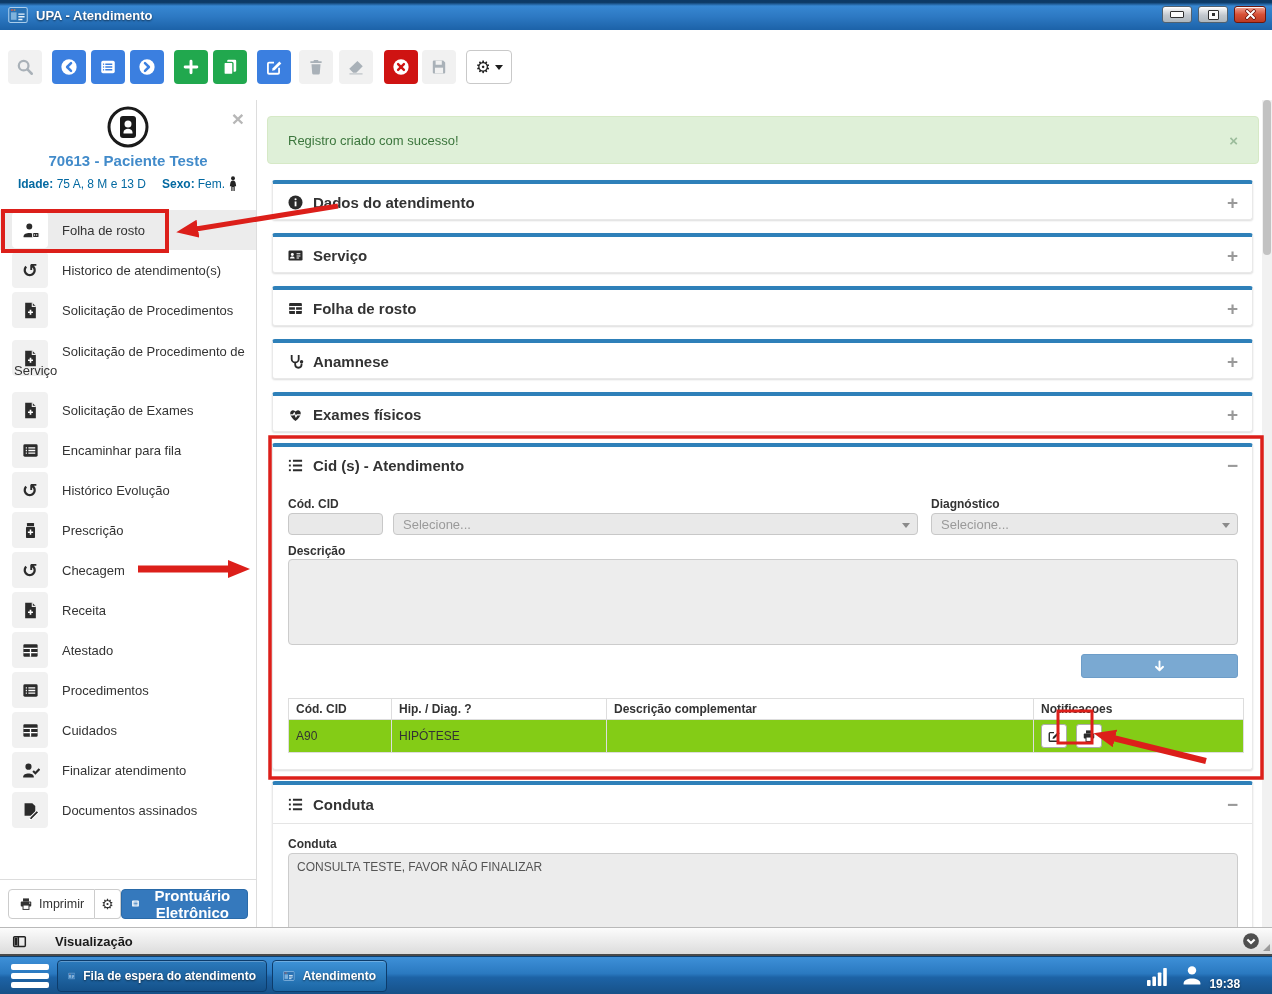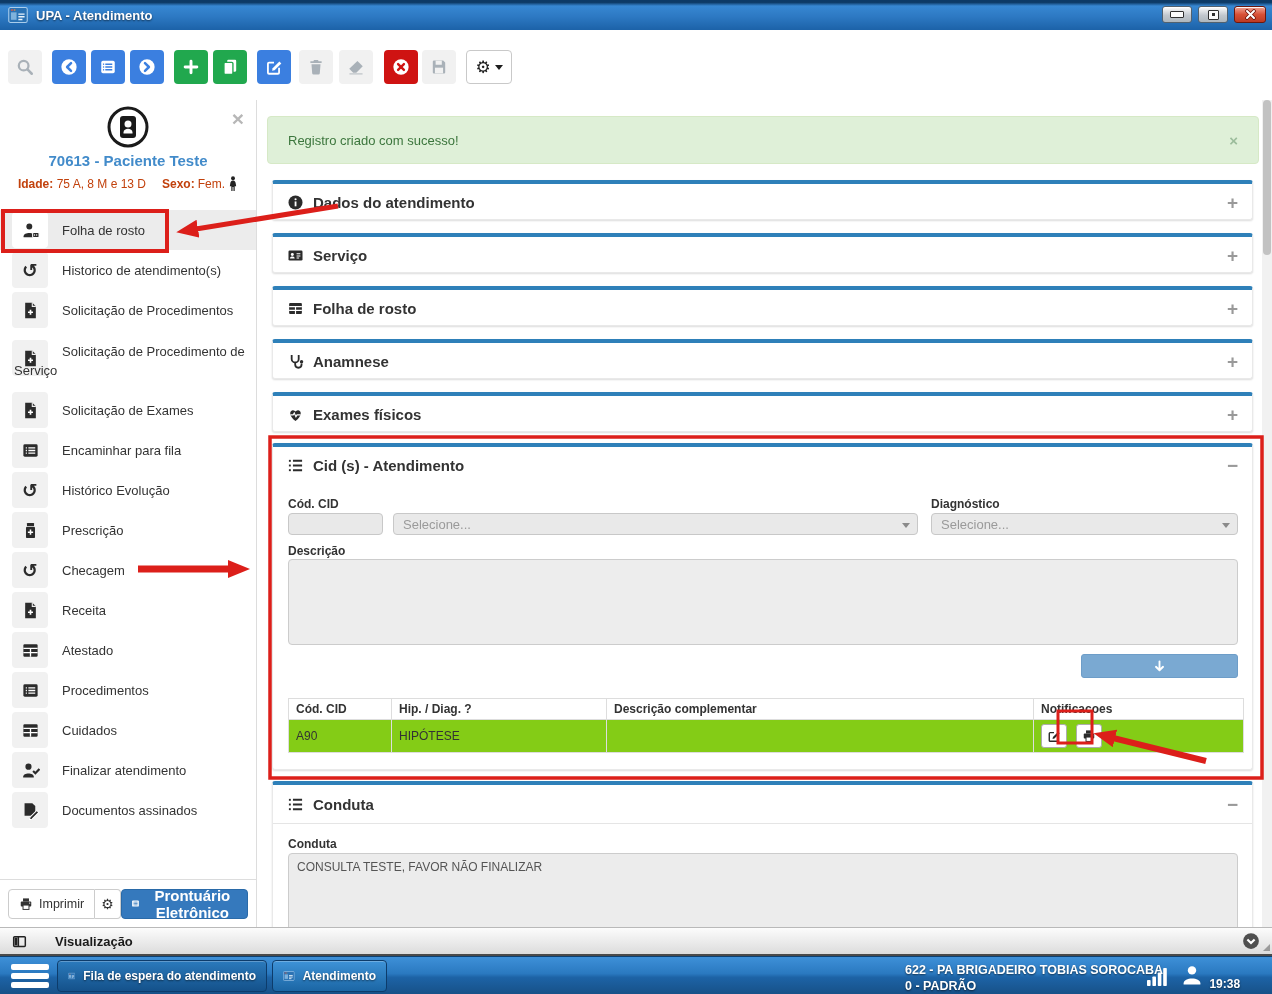--- a/index.html
+++ b/index.html
@@ -32,21 +32,21 @@
   .tb-red{background:#cf1312;color:#fff;}
   .tb-white{background:#fff;border:1px solid #c9c9c9;width:46px;color:#1d1d1d;box-sizing:border-box;}
   .gear-glyph::before{content:"⚙";font-family:"DejaVu Sans",sans-serif;font-size:17px;line-height:1;color:#1d1d1d;}
   .caret-down{width:0;height:0;border-left:4px solid transparent;border-right:4px solid transparent;border-top:5px solid #1d1d1d;margin-left:4px;}
 
   
   .sidebar{position:absolute;top:100px;left:0;width:257px;bottom:67px;background:#fff;border-right:1px solid #ddd;box-sizing:border-box;}
   .side-close{position:absolute;top:8px;right:12px;color:#b7b7b7;font-size:21px;font-weight:bold;line-height:1;cursor:pointer;}
   .avatar{position:absolute;top:5px;left:50%;transform:translateX(-50%);}
   .pname{position:absolute;top:52px;left:0;right:0;text-align:center;color:#428bca;font-weight:bold;font-size:15px;}
-  .pmeta{position:absolute;top:76px;left:0;right:0;display:flex;justify-content:center;gap:16px;font-size:12px;color:#c2410c;align-items:center;}
+  .pmeta{position:absolute;top:76px;left:0;right:0;display:flex;justify-content:center;gap:16px;font-size:12px;color:#0369a1;align-items:center;}
   .pmeta b{font-weight:bold;}
   .nav{position:absolute;top:110px;left:0;right:0;}
   .nitem{display:flex;align-items:center;height:40px;padding-left:12px;font-size:13px;color:#333;cursor:pointer;box-sizing:border-box;}
   .nitem.active{background:#ececec;}
   .tile{width:36px;height:36px;border-radius:4px;background:#f1f1f1;display:flex;align-items:center;justify-content:center;margin-right:14px;flex:none;color:#2b2b2b;}
   .nitem.active .tile{background:#fff;}
   .tile svg{width:19px;height:19px;}
   .hist-glyph::before{content:"↺";font-family:"DejaVu Sans",sans-serif;font-size:19px;font-weight:bold;color:#2b2b2b;line-height:1;}
   .nitem.tall{height:60px;align-items:flex-start;padding-top:2px;}
   .nitem.tall .lbl{margin-left:-48px;text-indent:48px;padding-top:10px;line-height:19px;}
@@ -679,24 +679,20 @@
           <use href="#i-appwin"></use>
         </svg>
       <span>Fila de espera do atendimento</span>
     </div>
     <div class="task active" style="left:272px;width:115px">
       <svg width="22" height="18">
           <use href="#i-appwin"></use>
         </svg>
       <span>Atendimento</span>
     </div>
-    <div class="unit">
-      <div>622 - PA BRIGADEIRO TOBIAS SOROCABA</div>
-      <div>0 - PADRÃO</div>
-    </div>
     <svg class="tb-signal" width="24" height="22">
         <use href="#i-signal"></use>
       </svg>
     <svg class="tb-person" width="24" height="24">
         <use href="#i-personplain"></use>
       </svg>
     <div class="clock">
       <div>19:38</div>
       <div style="font-size:11.5px">25/01/2025</div>
     </div>

